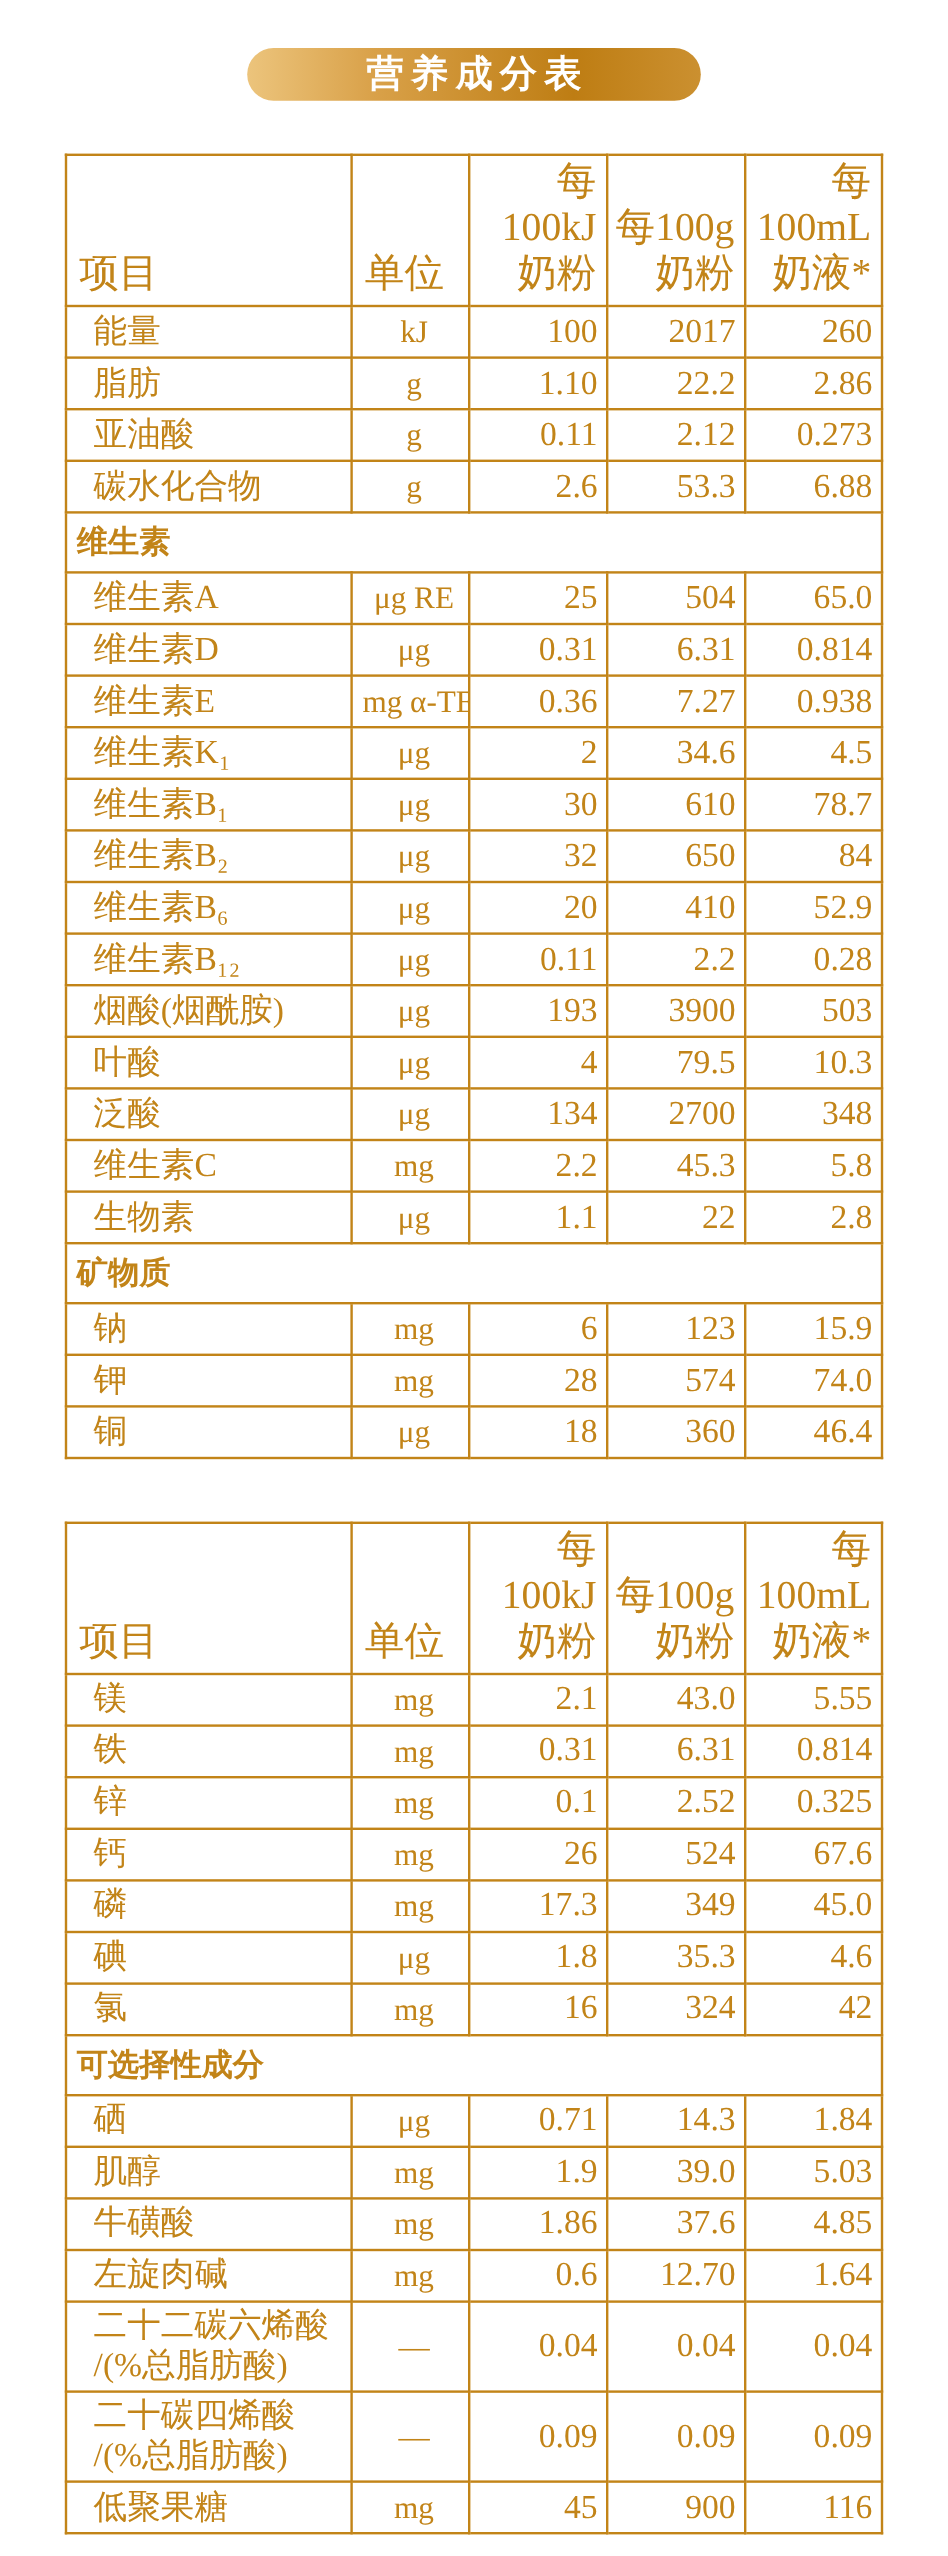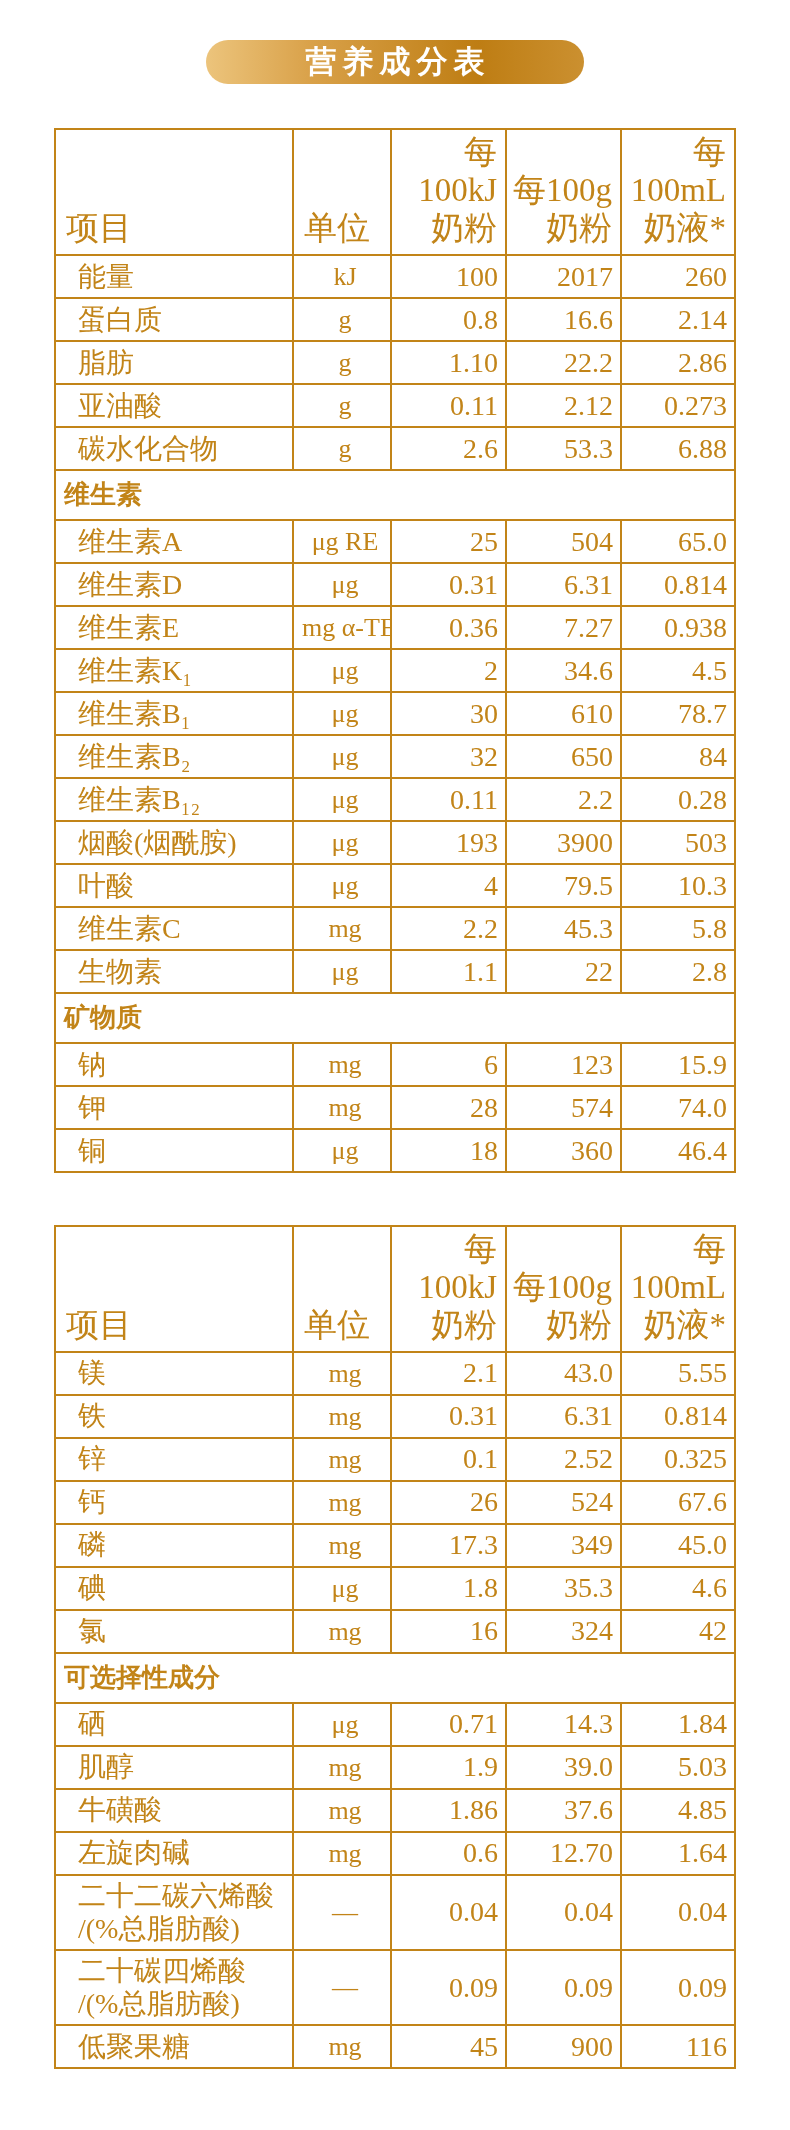--- a/index.html
+++ b/index.html
@@ -135,27 +135,20 @@
     </thead>
     <tbody>
         <tr>
           <td class="name">能量</td>
           <td class="unit">kJ</td>
           <td class="val">100</td>
           <td class="val">2017</td>
           <td class="val">260</td>
         </tr>
         <tr>
-          <td class="name">蛋白质</td>
-          <td class="unit">g</td>
-          <td class="val">0.8</td>
-          <td class="val">16.6</td>
-          <td class="val">2.14</td>
-        </tr>
-        <tr>
           <td class="name">脂肪</td>
           <td class="unit">g</td>
           <td class="val">1.10</td>
           <td class="val">22.2</td>
           <td class="val">2.86</td>
         </tr>
         <tr>
           <td class="name">亚油酸</td>
           <td class="unit">g</td>
           <td class="val">0.11</td>
@@ -208,39 +201,53 @@
           <td class="val">78.7</td>
         </tr>
         <tr>
           <td class="name">维生素B₂</td>
           <td class="unit">μg</td>
           <td class="val">32</td>
           <td class="val">650</td>
           <td class="val">84</td>
         </tr>
         <tr>
+          <td class="name">维生素B₆</td>
+          <td class="unit">μg</td>
+          <td class="val">20</td>
+          <td class="val">410</td>
+          <td class="val">52.9</td>
+        </tr>
+        <tr>
           <td class="name">维生素B₁₂</td>
           <td class="unit">μg</td>
           <td class="val">0.11</td>
           <td class="val">2.2</td>
           <td class="val">0.28</td>
         </tr>
         <tr>
           <td class="name">烟酸(烟酰胺)</td>
           <td class="unit">μg</td>
           <td class="val">193</td>
           <td class="val">3900</td>
           <td class="val">503</td>
         </tr>
         <tr>
           <td class="name">叶酸</td>
           <td class="unit">μg</td>
           <td class="val">4</td>
           <td class="val">79.5</td>
           <td class="val">10.3</td>
+        </tr>
+        <tr>
+          <td class="name">泛酸</td>
+          <td class="unit">μg</td>
+          <td class="val">134</td>
+          <td class="val">2700</td>
+          <td class="val">348</td>
         </tr>
         <tr>
           <td class="name">维生素C</td>
           <td class="unit">mg</td>
           <td class="val">2.2</td>
           <td class="val">45.3</td>
           <td class="val">5.8</td>
         </tr>
         <tr>
           <td class="name">生物素</td>

